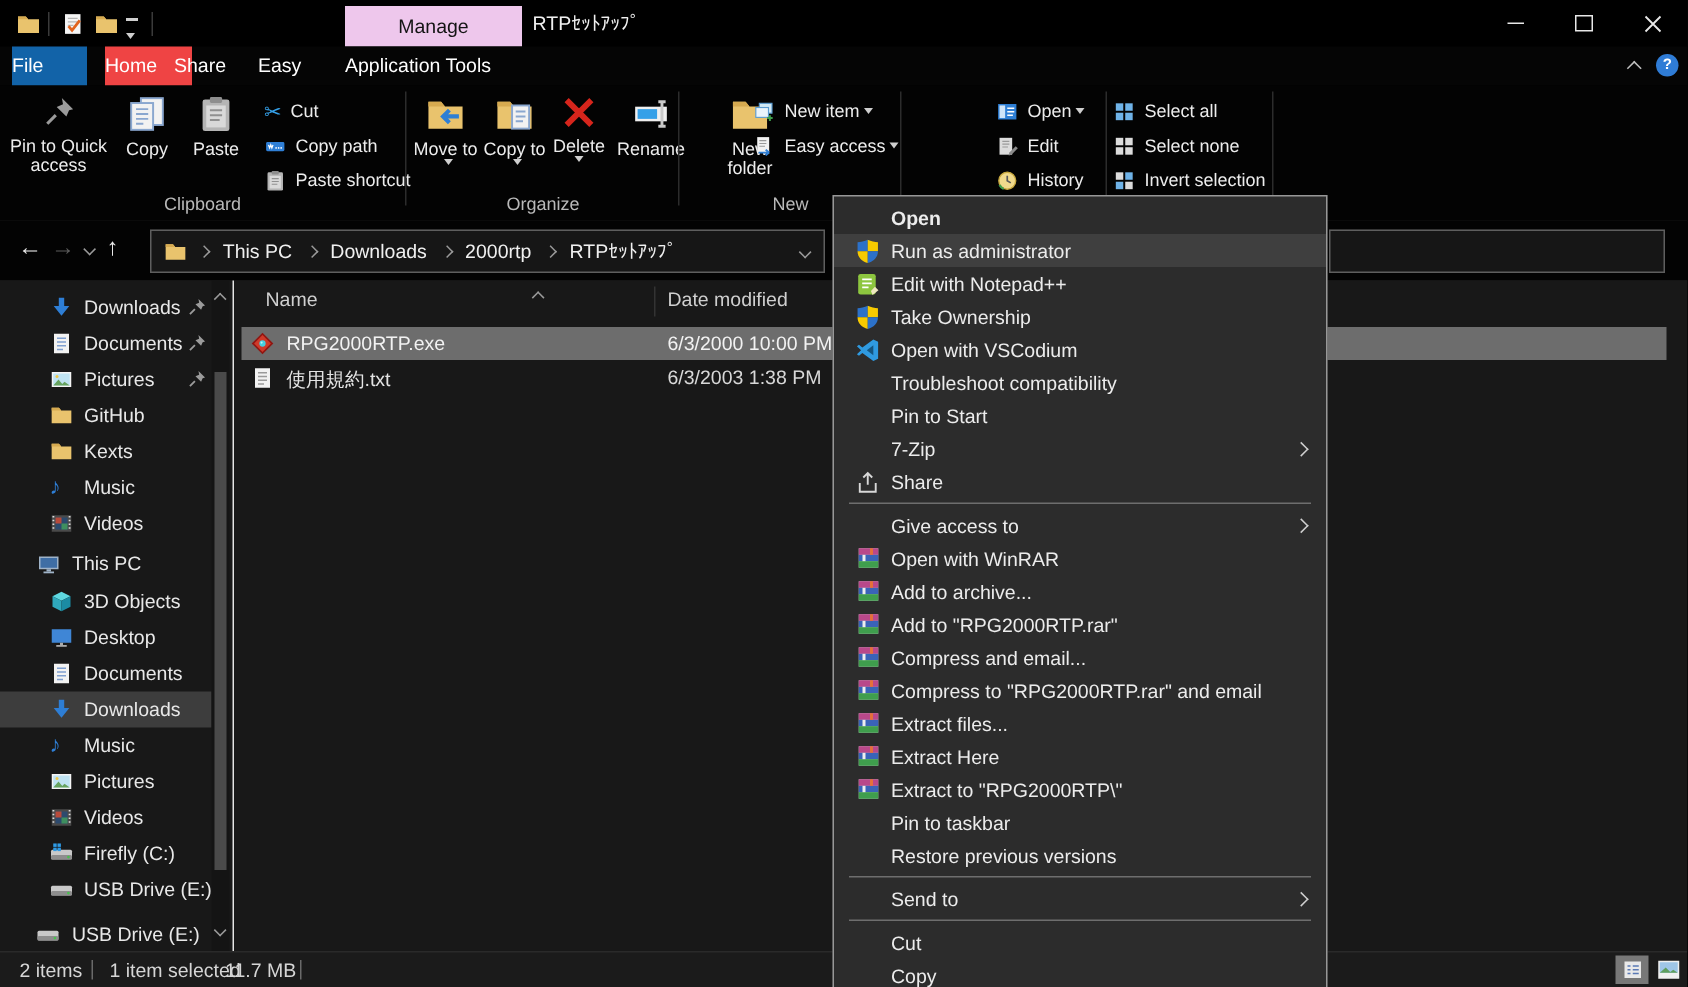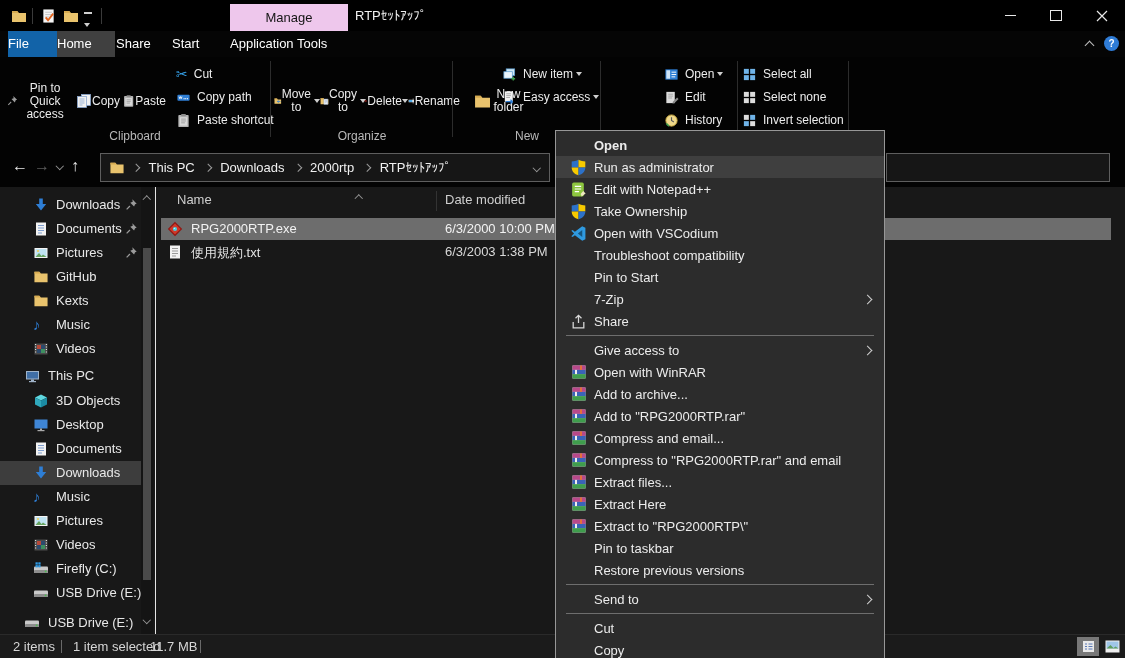--- a/index.html
+++ b/index.html
@@ -18,21 +18,21 @@
   .titlebar{left:0;top:0;width:1125px;height:31px;background:#000;}
   .managetab{left:230px;top:4px;width:118px;height:27px;background:#eec7ec;color:#141414;
              font-size:13px;line-height:27px;text-align:center;}
   .wtitle{left:355px;top:8px;font-size:13px;color:#f0f0f0;}
   .capbtn{top:0;width:46px;height:31px;display:flex;align-items:center;justify-content:center;}
   
   .tabrow{left:0;top:31px;width:1125px;height:26px;background:#050505;}
   .tab{position:absolute;top:0;height:26px;line-height:26px;font-size:13px;color:#fff;}
   
   .ribbon{left:0;top:57px;width:1125px;height:90px;background:#030303;border-bottom:1px solid #242424;}
-  .rb{position:absolute;top:3px;height:82px;display:flex;flex-direction:row;align-items:center;
+  .rb{position:absolute;top:3px;height:82px;display:flex;flex-direction:column;align-items:center;
       font-size:12px;line-height:13px;text-align:center;color:#ececec;}
   .rb svg.ic{margin:3px 0 4px;}
   .rs{position:absolute;height:22px;display:flex;align-items:center;font-size:12px;color:#ececec;white-space:nowrap;}
   .rs svg.ic,.rs .glyph{margin-right:6px;}
   .glab{position:absolute;top:72px;font-size:12px;color:#b9b9b9;text-align:center;}
   .vsep{position:absolute;top:4px;height:76px;width:1px;background:#2c2c2c;}
   .glyph{font-size:14px;line-height:14px;}
   
   .navrow{left:0;top:147px;width:1125px;height:40px;background:#030303;border-bottom:1px solid #242424;}
   .navg{font-size:16px;color:#e8e8e8;line-height:16px;}
@@ -299,23 +299,23 @@
       </div>
     <div class="abs capbtn" style="left:1079px">
       <svg width="12" height="12">
           <path d="M1 1l10 10M11 1L1 11" stroke="#e8e8e8" stroke-width="1.2"></path>
         </svg>
     </div>
   </div>
 
   <div class="abs tabrow">
     <div class="tab" style="left:8px;width:50px;background:#1263a8">File</div>
-    <div class="tab" style="left:57px;width:58px;background:#404040">Home</div>
+    <div class="tab" style="left:70px;width:58px;background:#ef4444">Home</div>
     <div class="tab" style="left:116px;width:56px">Share</div>
-    <div class="tab" style="left:172px;width:56px">Start</div>
+    <div class="tab" style="left:172px;width:56px">Easy</div>
     <div class="tab" style="left:230px;width:118px">Application Tools</div>
     <span class="abs chv u" style="left:1086px;top:11px;border-color:#c0c0c0"></span>
     <div class="abs" style="left:1104px;top:5px;width:15px;height:15px;border-radius:50%;background:#2f7cd6;color:#fff;font-size:10px;font-weight:bold;text-align:center;line-height:15px">?</div>
   </div>
 
   <div class="abs ribbon">
 
     <div class="rb" style="left:6px;width:66px">
       <svg class="ic" width="24" height="24">
           <use href="#i-pin"></use>

